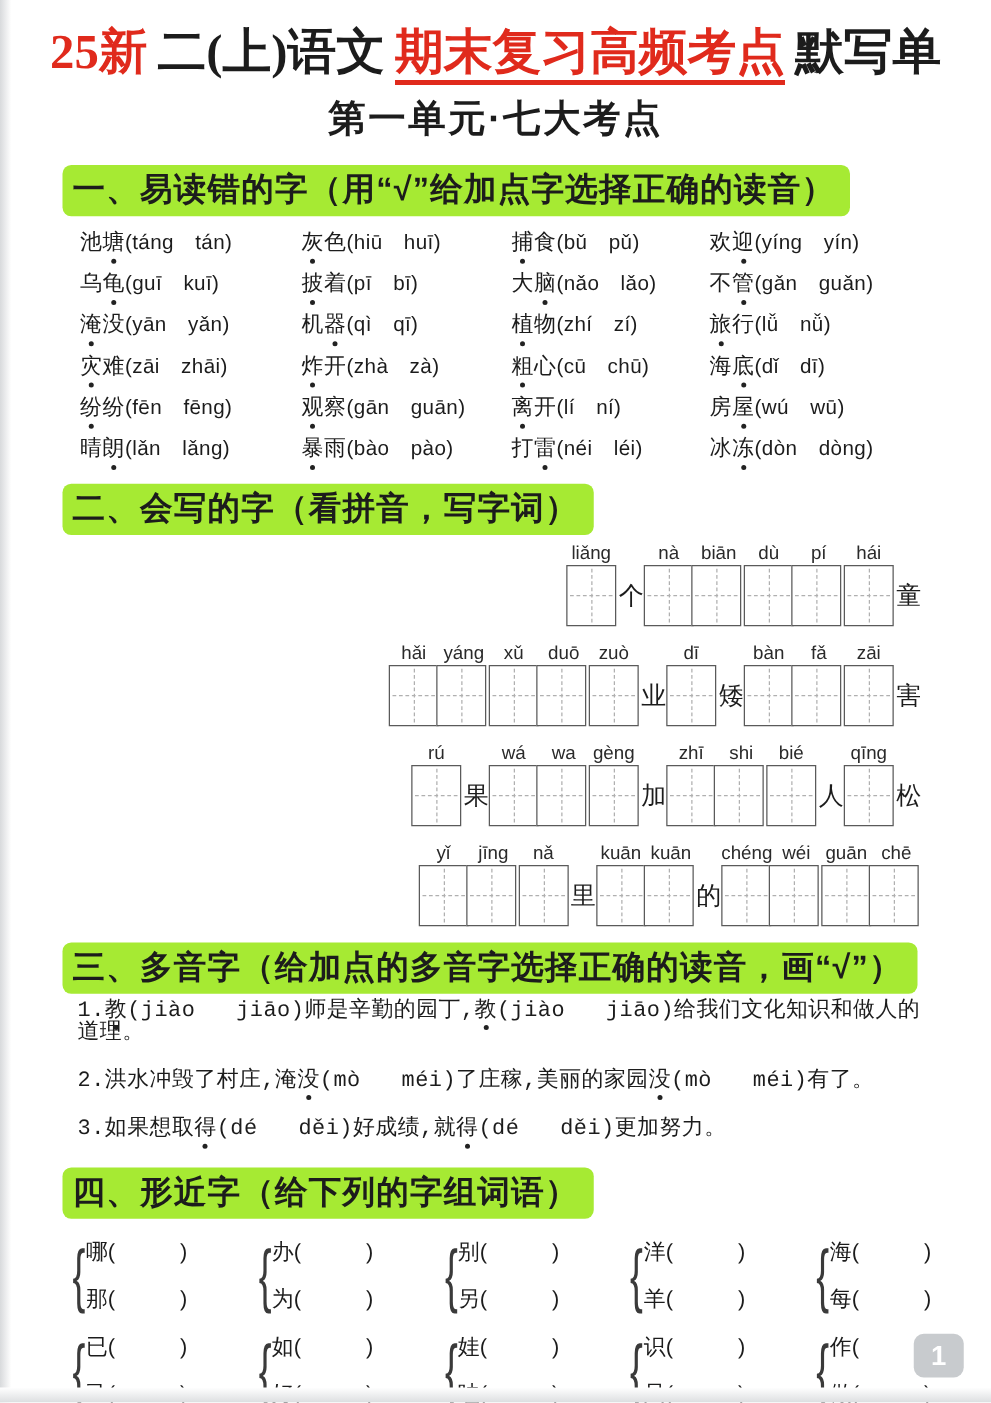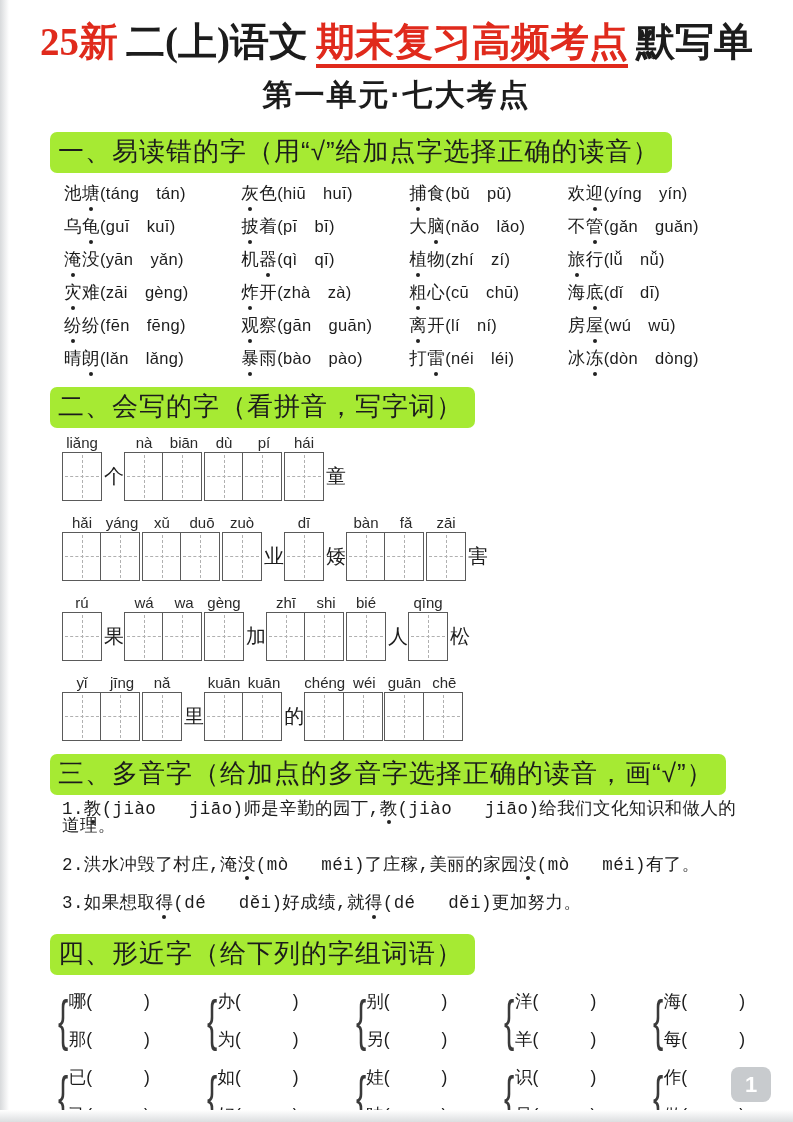--- a/index.html
+++ b/index.html
@@ -17,34 +17,34 @@
   .title{margin:20px 0 0;text-align:center;font-size:39px;font-weight:bold;
     font-family:"Liberation Serif", serif;letter-spacing:0;line-height:1.15;white-space:nowrap;}
   .title .red{color:var(--accent-red,#e02a1c);}
   .title .ul{border-bottom:4px solid var(--accent-red,#e02a1c);padding-bottom:1px;}
   .title span{margin:0 4px;}
   .subtitle{margin:10px 0 16px;text-align:center;font-size:30px;font-weight:bold;letter-spacing:2px;}
 
   
   .sec-header{margin:8px 0 6px 50px;}
   .hl{display:inline-block;background:var(--hl-green,#a6ea33);border-radius:7px;
-    padding:2px 12px 4px 8px;font-size:26px;font-weight:normal;letter-spacing:1px;white-space:nowrap;}
+    padding:2px 12px 4px 8px;font-size:26px;font-weight:bold;letter-spacing:1px;white-space:nowrap;}
 
   
   .s1-grid{display:grid;grid-template-columns:1.32fr 1.25fr 1.18fr 1.35fr;
     margin:8px 44px 0 64px;row-gap:18px;}
   .s1-col{display:flex;flex-direction:column;}
   .s1-item{height:33px;font-size:17.5px;white-space:pre;letter-spacing:0.5px;}
   .char{position:relative;display:inline-block;}
   .char.dotted::after{content:'';position:absolute;left:50%;bottom:-6px;transform:translateX(-50%);
     width:4px;height:4px;border-radius:50%;background:#222;}
   .s1-paren{font-size:16.5px;letter-spacing:0.3px;}
 
   
-  .s2-row{display:flex;justify-content:flex-start;align-items:flex-end;
+  .s2-row{display:flex;justify-content:flex-end;align-items:flex-end;
     margin:2px 56px 13px 62px;}
   .s2-group{display:flex;flex-direction:column;align-items:flex-start;}
   .s2-pinyin{display:flex;margin-bottom:1px;}
   .s2-pinyin span{display:inline-block;width:40px;text-align:center;font-size:15px;color:#2a2a2a;}
   .s2-boxes{display:flex;align-items:center;}
   .box{width:38px;height:47px;border:1.7px solid #5a5a5a;position:relative;background:#fff;box-sizing:content-box;}
   .box + .box{margin-left:-1.7px;}
   .box::before{content:'';position:absolute;left:50%;top:2px;bottom:2px;border-left:1px dashed #b0b0b0;}
   .box::after{content:'';position:absolute;top:50%;left:2px;right:2px;border-top:1px dashed #b0b0b0;}
   .s2-suffix{font-size:20px;margin-left:2px;font-weight:500;}
@@ -79,21 +79,21 @@
   <h2 class="subtitle">第一单元·七大考点</h2>
 
   <div class="sec-header">
     <span class="hl">一、易读错的字（用“√”给加点字选择正确的读音）</span>
   </div>
   <div id="s1-grid" class="s1-grid">
       <div class="s1-col">
         <div class="s1-item"><span class="char">池</span><span class="char dotted">塘</span><span class="s1-paren">(táng  tán)</span></div>
         <div class="s1-item"><span class="char">乌</span><span class="char dotted">龟</span><span class="s1-paren">(guī  kuī)</span></div>
         <div class="s1-item"><span class="char dotted">淹</span><span class="char">没</span><span class="s1-paren">(yān  yǎn)</span></div>
-        <div class="s1-item"><span class="char dotted">灾</span><span class="char">难</span><span class="s1-paren">(zāi  gèng)</span></div>
+        <div class="s1-item"><span class="char dotted">灾</span><span class="char">难</span><span class="s1-paren">(zāi  zhāi)</span></div>
         <div class="s1-item"><span class="char dotted">纷</span><span class="char">纷</span><span class="s1-paren">(fēn  fēng)</span></div>
         <div class="s1-item"><span class="char">晴</span><span class="char dotted">朗</span><span class="s1-paren">(lǎn  lǎng)</span></div>
       </div>
       <div class="s1-col">
         <div class="s1-item"><span class="char dotted">灰</span><span class="char">色</span><span class="s1-paren">(hiū  huī)</span></div>
         <div class="s1-item"><span class="char dotted">披</span><span class="char">着</span><span class="s1-paren">(pī  bī)</span></div>
         <div class="s1-item"><span class="char">机</span><span class="char dotted">器</span><span class="s1-paren">(qì  qī)</span></div>
         <div class="s1-item"><span class="char dotted">炸</span><span class="char">开</span><span class="s1-paren">(zhà  zà)</span></div>
         <div class="s1-item"><span class="char dotted">观</span><span class="char">察</span><span class="s1-paren">(gān  guān)</span></div>
         <div class="s1-item"><span class="char dotted">暴</span><span class="char">雨</span><span class="s1-paren">(bào  pào)</span></div>

